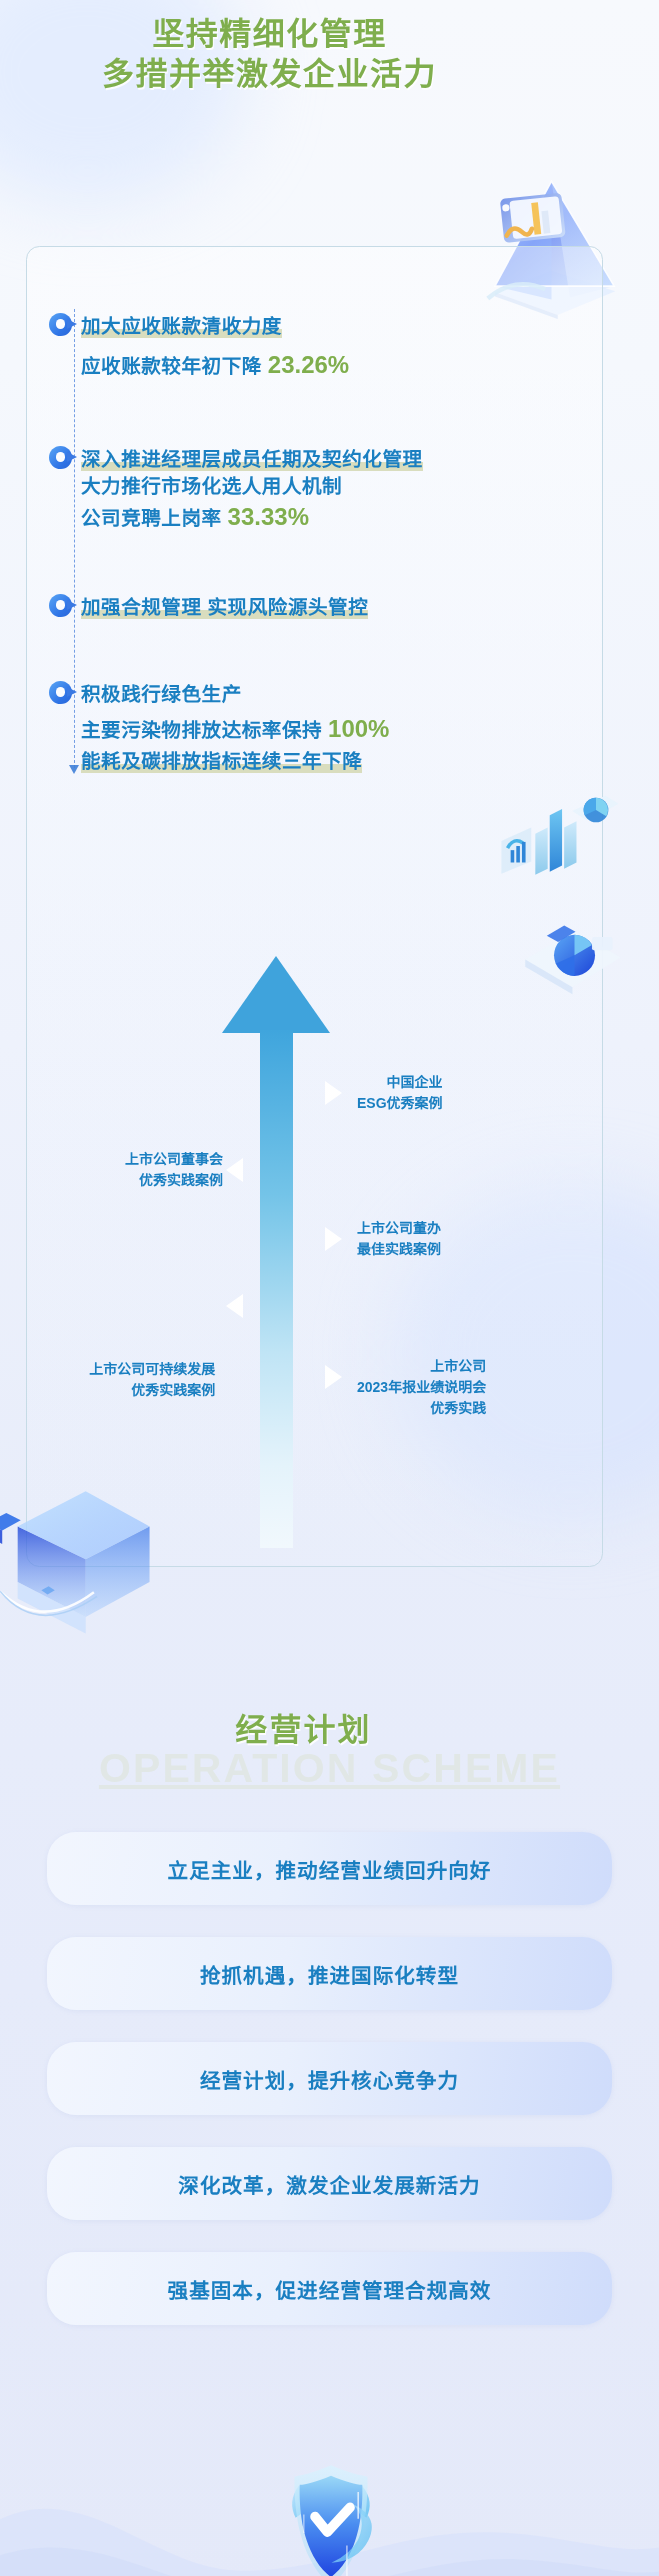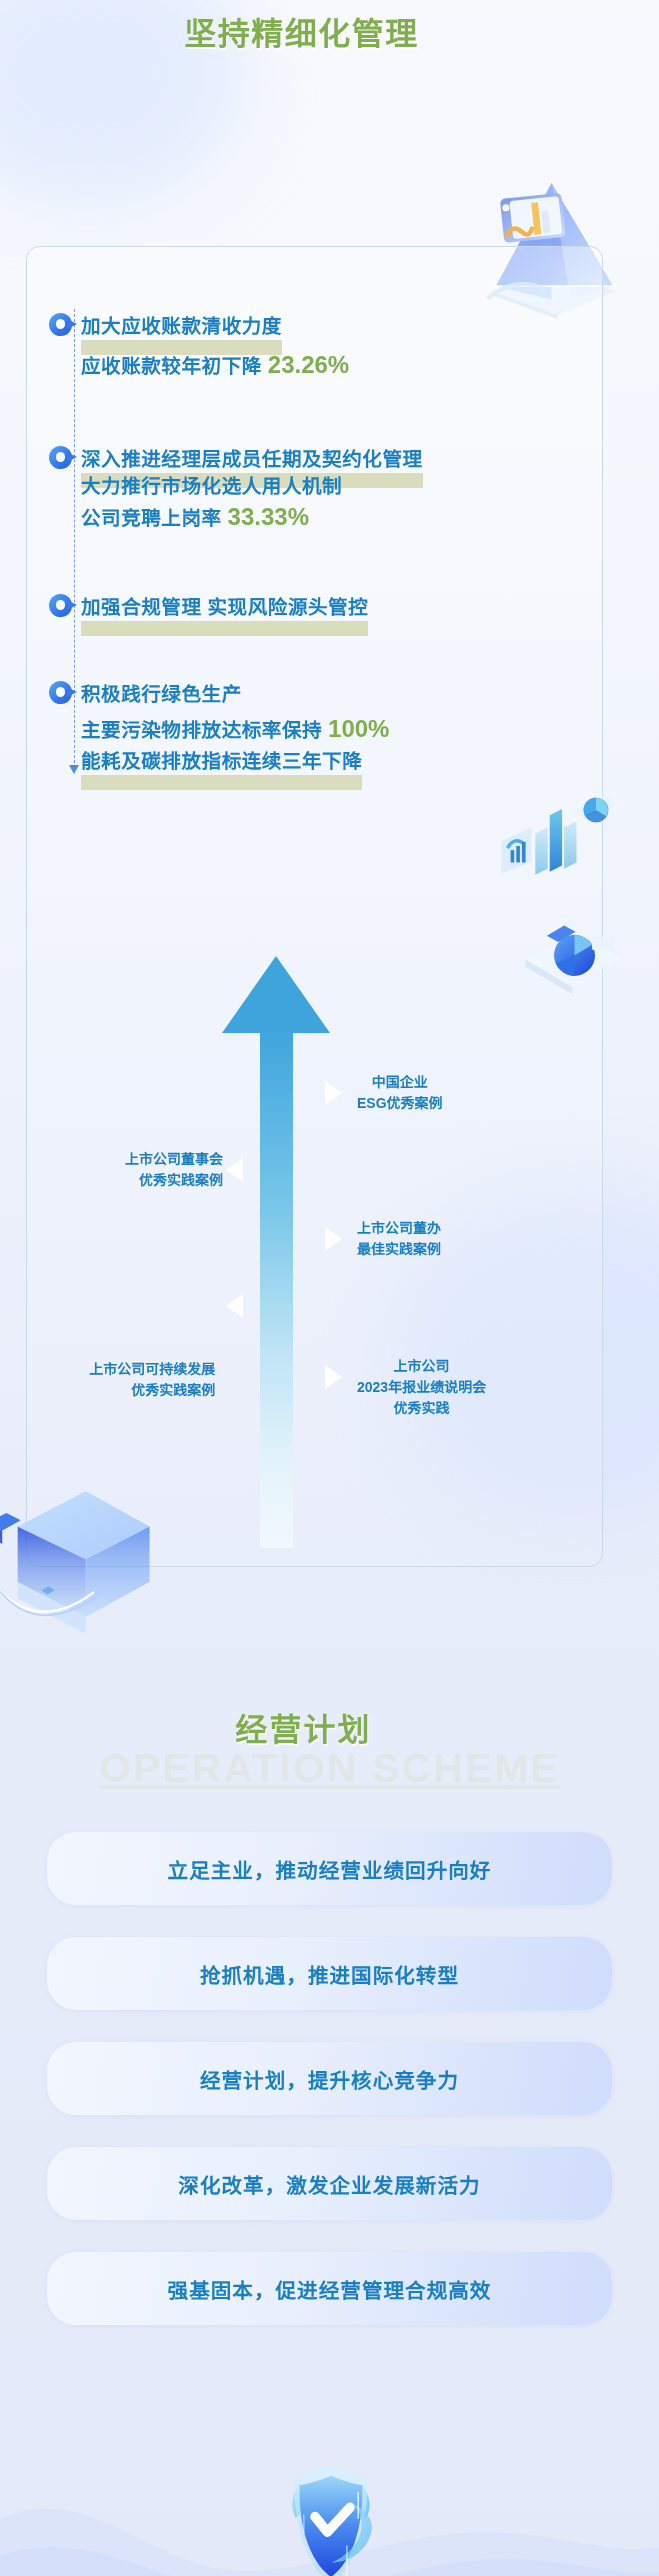--- a/index.html
+++ b/index.html
@@ -17,21 +17,21 @@
     background:
       linear-gradient(180deg,#f7f9fd 0%,#f5f8fd 14%,#eef2fc 40%,#e8edfa 58%,#e6ebfa 76%,#e4e9f9 100%);
   }
 
   
   .bg-wave{position:absolute;left:0;width:659px;pointer-events:none;}
   .soft-glow{position:absolute;border-radius:50%;filter:blur(36px);pointer-events:none;}
 
   
   .sec-title{
-    position:absolute;left:0;width:539px;text-align:center;padding-left:32px;
+    position:absolute;left:0;width:539px;text-align:center;
   }
   .main-title-line{
     font-size:32px;font-weight:bold;color:#7fae4d;letter-spacing:1.5px;
     line-height:40px;white-space:nowrap;
     text-shadow:1px 1.5px 0 rgba(255,255,255,.85);
   }
 
   
   .info-card{
     position:absolute;left:26px;top:246px;width:577px;height:1321px;
@@ -73,37 +73,37 @@
     position:absolute;left:32px;top:1px;white-space:nowrap;
     font-size:19.6px;font-weight:bold;color:#1a7fc1;letter-spacing:0.5px;
     line-height:24px;
   }
   .b-sub{
     position:absolute;left:32px;white-space:nowrap;
     font-size:19.6px;font-weight:bold;color:#1a7fc1;letter-spacing:0.5px;line-height:25px;
   }
   .hl{
     background:linear-gradient(180deg,rgba(216,220,190,0) 62%,#d9ddbe 62%,#d9ddbe 100%);
-    padding-bottom:18px;
+    padding-bottom:1px;
   }
   .num{color:#7fae4d;font-size:24px;font-weight:bold;letter-spacing:0;}
 
   
   .big-arrow{position:absolute;left:222px;top:956px;width:108px;height:592px;}
   .arrow-shaft{
     position:absolute;left:38px;top:74px;width:33px;height:518px;
     background:linear-gradient(180deg,#3fa5dd 0%,#74c4e8 32%,#bfe4f5 62%,#e4f3fb 84%,#f1f8fd 100%);
   }
   .arrow-head{
     position:absolute;left:0;top:0;width:0;height:0;
     border-left:54px solid transparent;border-right:54px solid transparent;
     border-bottom:77px solid #3fa3dc;
   }
   .award{position:absolute;font-size:14px;font-weight:bold;color:#1a7fc1;line-height:21px;white-space:nowrap;}
-  .award.right{text-align:center;}
+  .award.right{text-align:right;}
   .award.left{text-align:right;}
   .mark{position:absolute;width:0;height:0;}
   .mark.r{border-top:12.4px solid transparent;border-bottom:12.4px solid transparent;border-left:17.5px solid #ffffff;}
   .mark.l{border-top:12.4px solid transparent;border-bottom:12.4px solid transparent;border-right:17.5px solid #ffffff;}
 
   
   .sec2-head{position:absolute;left:0;width:607px;text-align:center;}
   .watermark{
     position:absolute;left:0;width:659px;text-align:center;
     font-size:41px;font-weight:bold;letter-spacing:2.1px;
@@ -136,20 +136,21 @@
   <div class="soft-glow" style="left:-72px;top:-62px;width:319px;height:268px;background:rgba(214,228,255,.55);"></div>
   <div class="soft-glow" style="left:392px;top:1185px;width:361px;height:335px;background:rgba(206,222,255,.45);"></div>
 
   <svg class="bg-wave" style="top:2401px;height:216px;" viewBox="0 0 1280 420" preserveAspectRatio="none">
     <path d="M0,230 C170,150 300,330 470,330 C650,330 760,255 940,255 C1090,255 1180,300 1280,285 L1280,420 L0,420 Z" fill="#dbe3fa" opacity=".85"></path>
     <path d="M0,300 C200,240 330,380 520,375 C720,370 830,300 1010,308 C1140,314 1200,340 1280,332 L1280,420 L0,420 Z" fill="#d3ddf8" opacity=".75"></path>
   </svg>
 
   <div class="sec-title" style="top:14.4px;">
     <div class="main-title-line">坚持精细化管理</div>
+    <div class="main-title-line">多措并举激发企业活力</div>
   </div>
 
   <svg class="deco" style="left:474px;top:170px;width:155px;height:149px;" viewBox="0 0 300 290">
     <defs>
       <linearGradient id="pyr" x1="0" y1="0" x2="1" y2="1">
         <stop offset="0%" stop-color="#cfe0ff" stop-opacity=".95"></stop>
         <stop offset="45%" stop-color="#5b7cf0" stop-opacity=".85"></stop>
         <stop offset="100%" stop-color="#9ec5ff" stop-opacity=".7"></stop>
       </linearGradient>
       <linearGradient id="pyr2" x1="0" y1="0" x2="0" y2="1">

